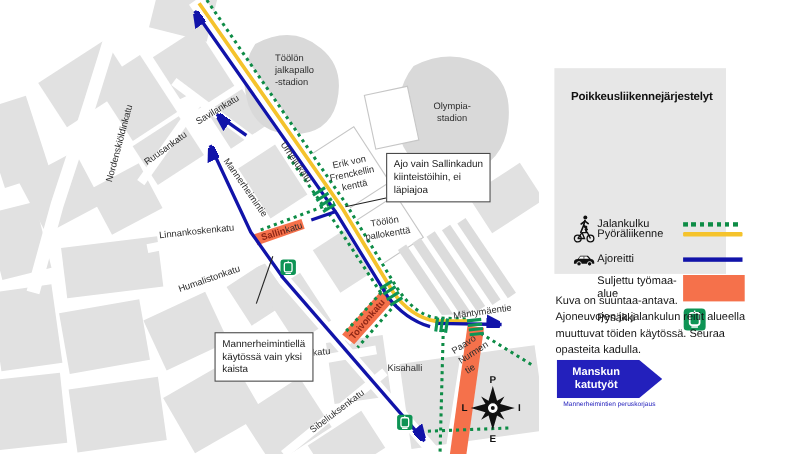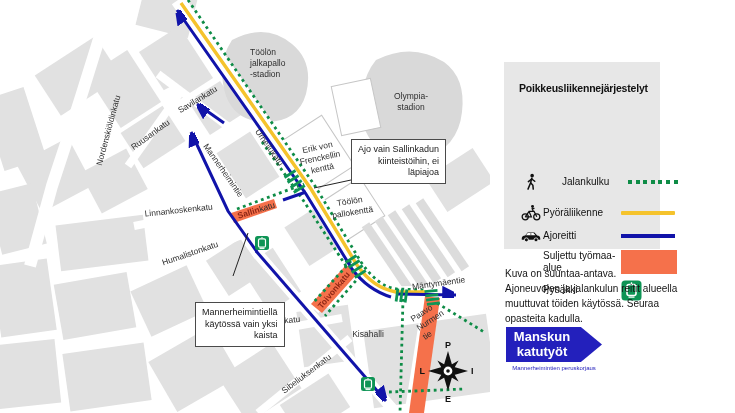--- a/index.html
+++ b/index.html
@@ -11,36 +11,36 @@
   .area-label{font-size:8.5px;fill:#2e2e2e;}
   .closed-label{font-size:8.5px;font-weight:bold;fill:#8f2716;}
   .compass-letter{font-size:9px;font-weight:bold;fill:#111;}
   .dots{fill:none;stroke:var(--walk_green);stroke-width:2.8;stroke-dasharray:2.8 3.6;stroke-linecap:butt;}
   .bikeline{fill:none;stroke:var(--bike_yellow);stroke-width:3.4;}
   .carline{fill:none;stroke:var(--car_blue);stroke-width:3;}
   .street{fill:none;stroke:#ffffff;}
   .bar{fill:var(--stop_green);}
   .closed{fill:var(--closed_orange);}
   .callout{position:absolute;background:#fff;border:1px solid #4a4a4a;padding:4px 6px;
-           font-size:9px;line-height:1.3;color:#1a1a1a;white-space:nowrap;text-align:right;}
+           font-size:9px;line-height:1.3;color:#1a1a1a;white-space:nowrap;}
   .legend-panel{position:absolute;left:504px;top:62px;width:156px;height:187px;background:var(--panel_gray);}
   .legend-title{position:absolute;left:15px;top:20px;font-size:10.5px;font-weight:bold;letter-spacing:-0.2px;}
   .legend-row{position:absolute;left:15px;width:158px;display:flex;align-items:center;}
   .legend-icon{width:24px;flex:0 0 24px;display:flex;align-items:center;justify-content:center;}
   .legend-label{flex:1;font-size:10px;line-height:1.2;}
   .legend-swatch{flex:0 0 56px;display:flex;align-items:center;justify-content:flex-start;}
   .swatch-dotted{width:52px;height:4px;background:repeating-linear-gradient(90deg,var(--walk_green) 0 4px,transparent 4px 7.6px);}
   .swatch-yellow{width:54px;height:4px;background:var(--bike_yellow);border-radius:1px;}
   .swatch-blue{width:54px;height:4.5px;background:var(--car_blue);}
   .swatch-orange{width:56px;height:24px;background:var(--closed_orange);}
   .info-text{position:absolute;left:505px;top:266px;width:218px;font-size:10px;line-height:15px;color:#151515;}
   .banner{position:absolute;left:506px;top:327px;width:96px;height:35px;background:var(--banner_blue);
           clip-path:polygon(0 0,78% 0,100% 50%,78% 100%,0 100%);
           display:flex;align-items:center;}
-  .banner-text{width:72px;text-align:center;color:#fff;font-weight:bold;font-size:13px;line-height:1.15;}
+  .banner-text{width:72px;text-align:center;color:#fff;font-weight:bold;font-size:10px;line-height:1.15;}
   .banner-subtitle{position:absolute;left:506px;top:365px;width:96px;text-align:center;
                    font-size:6px;color:var(--banner_blue);}
 </style>
 </head>
 <body>
 
 <div class="stage">
 
   <svg width="490" height="413" viewBox="0 0 490 413" style="position:absolute;left:0;top:0;">
     <defs>
@@ -223,21 +223,21 @@
   </div>
   <div class="callout" style="left:195px;top:275px;margin-top:27px;">
     <div>Mannerheimintiellä</div>
     <div>käytössä vain yksi</div>
     <div>kaista</div>
   </div>
 
   <div class="legend-panel">
     <div class="legend-title">Poikkeusliikennejärjestelyt</div>
 
-    <div class="legend-row" style="top:108px;height:24px;gap:19px;">
+    <div class="legend-row" style="top:130px;height:24px;">
       <span class="legend-icon">
         <svg width="18" height="18" viewBox="0 0 24 24">
           <circle cx="13.5" cy="3.5" r="2.4" fill="#111"></circle>
           <g stroke="#111" stroke-width="2" fill="none" stroke-linecap="round">
             <path d="M13,7 L11.5,13 L8,21.5"></path>
             <path d="M11.5,13 L14.5,16.5 L15,21.5"></path>
             <path d="M13,8 L8.5,11.5"></path>
             <path d="M13,8 L17,11"></path>
           </g>
         </svg>

